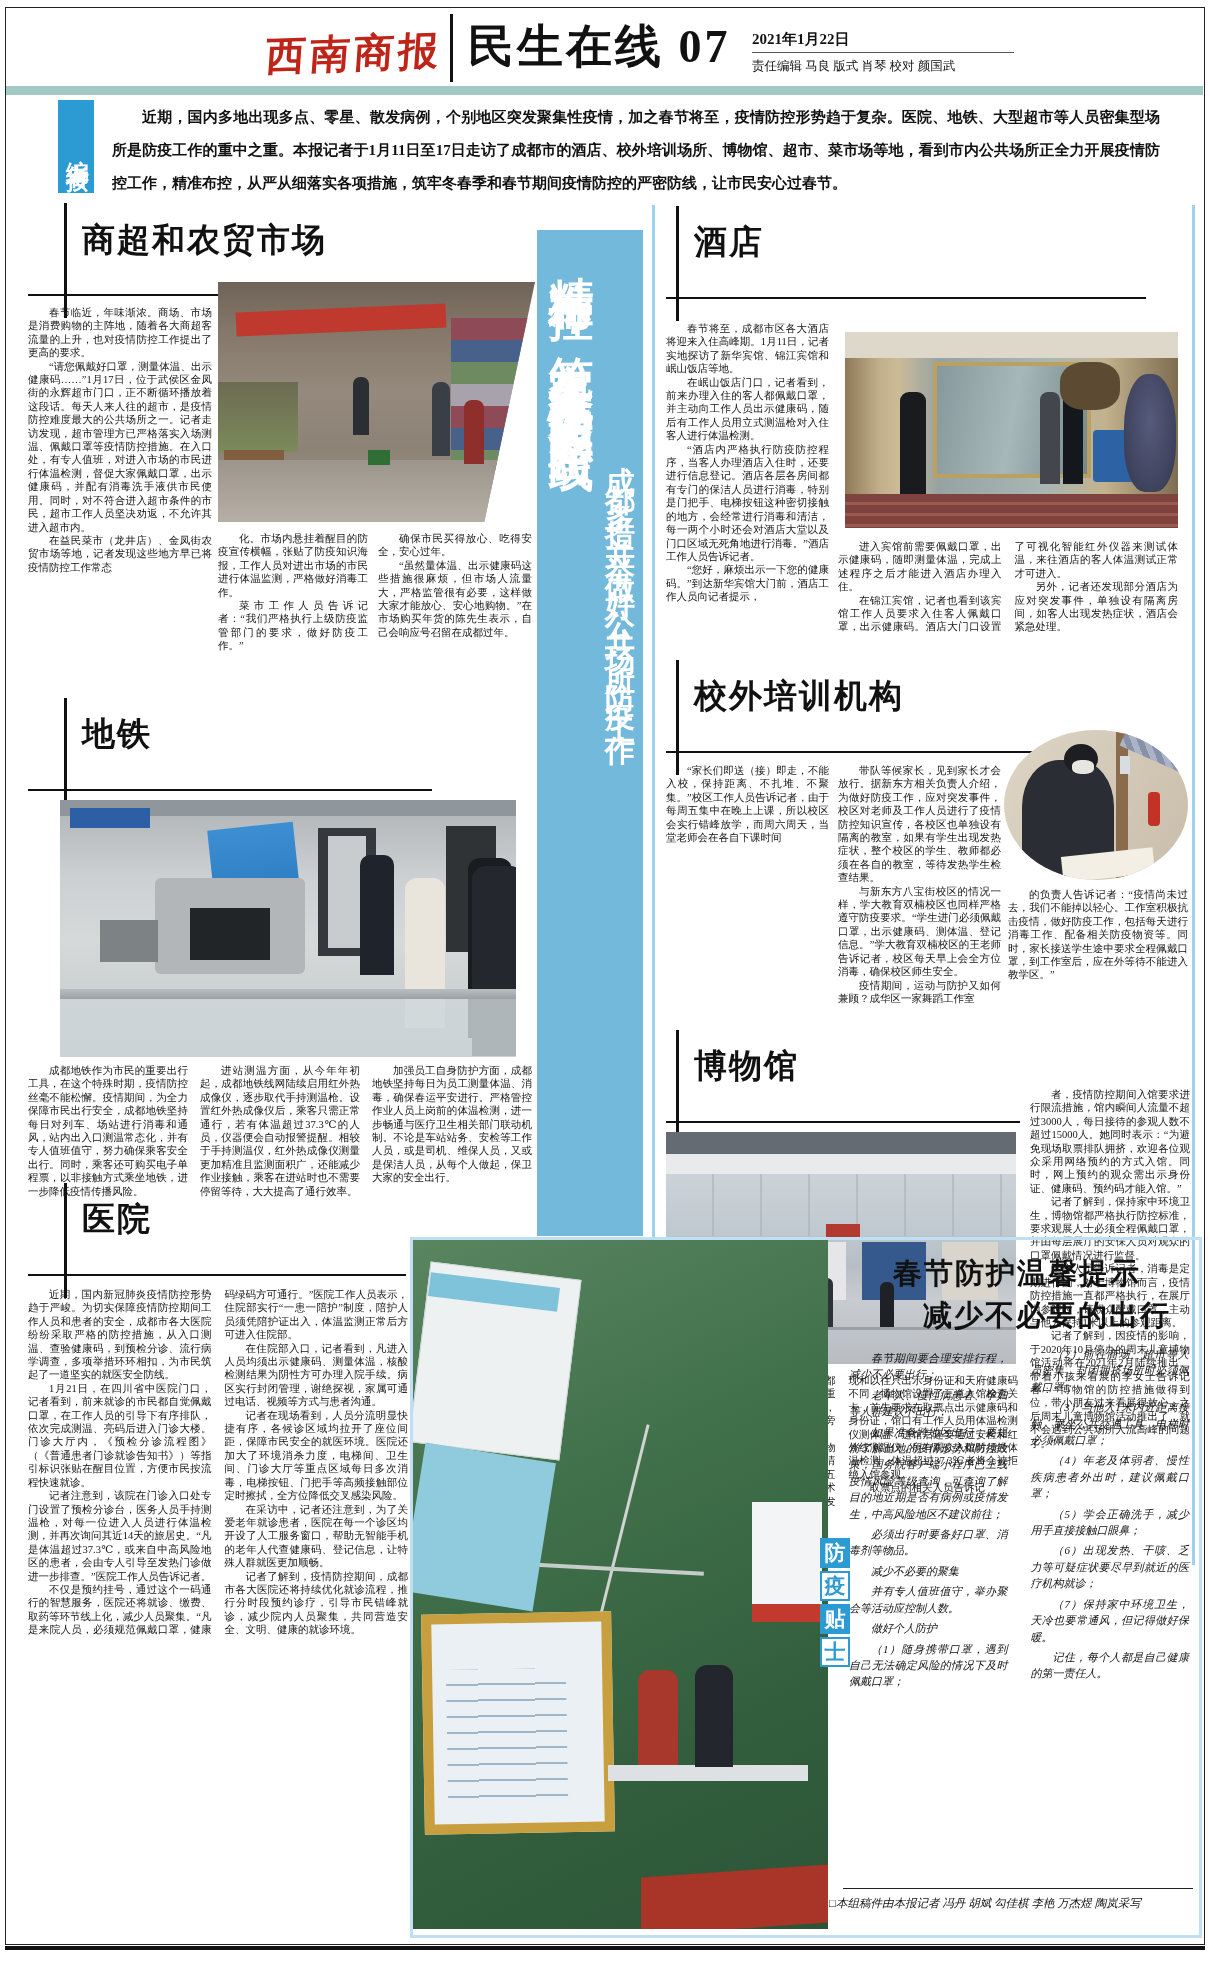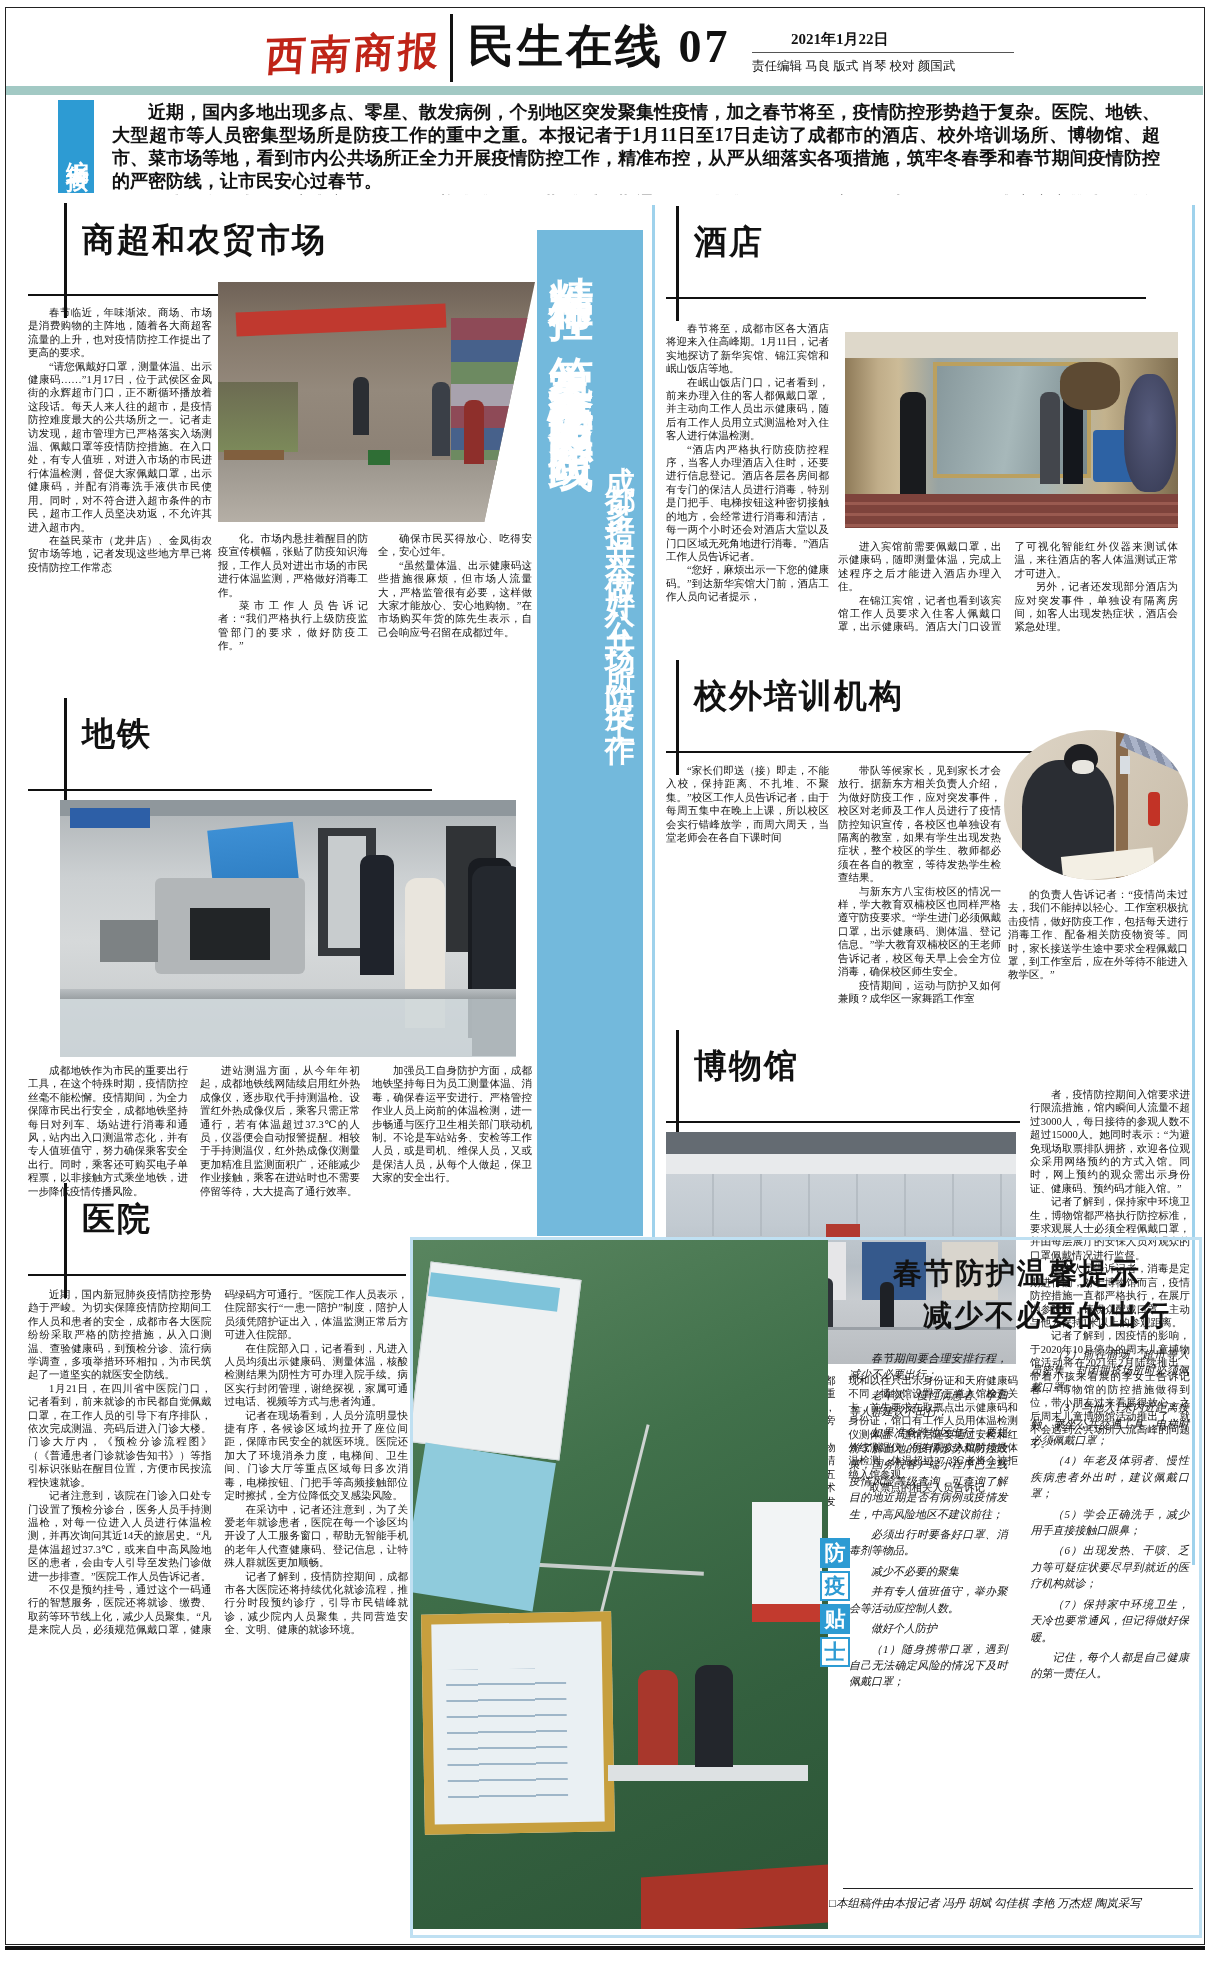--- a/index.html
+++ b/index.html
@@ -11,21 +11,21 @@
   
   .logo{font-weight:bold;color:#bf2418;font-size:40px;letter-spacing:4px;transform:skewX(-6deg) rotate(-2deg);font-family:"DejaVu Serif",serif;}
   .vdiv{background:#111;}
   .edition{font-weight:900;font-size:46px;letter-spacing:3px;font-family:"Liberation Serif",serif;}
   .date1{font-weight:bold;font-size:15px;}
   .date2{font-size:12.5px;}
   .tealbar{background:#a2c9c4;}
   
   .vbadge{background:#2d9bd3;color:#fff;writing-mode:vertical-rl;text-orientation:upright;
           font-family:"Liberation Sans","DejaVu Sans",sans-serif;font-weight:bold;text-align:center;}
-  .ednote{font-size:18px;line-height:23px;font-weight:600;text-align:justify;overflow:hidden;}
+  .ednote{font-size:15px;line-height:33px;font-weight:600;text-align:justify;overflow:hidden;}
   .ednote p{margin:0;text-indent:2em;}
   
   .hbar{background:#111;}
   .htitle{font-weight:900;font-size:33px;letter-spacing:2px;white-space:nowrap;}
   .hrule{background:#111;}
   
   .txt{font-size:10.5px;line-height:13.4px;text-align:justify;overflow:hidden;color:#141414;}
   .txt p{margin:0;text-indent:2em;}
   .c2{column-count:2;column-gap:13px;}
   .c3{column-count:3;column-gap:12px;}
@@ -53,21 +53,21 @@
 </head>
 <body>
 
 <div id="page">
   <div class="frame"></div>
   <div class="botline"></div>
 
   <div class="abs logo" style="left:266px;top:26px;">西南商报</div>
   <div class="abs vdiv" style="left:450px;top:14px;width:3px;height:68px;"></div>
   <div class="abs edition" style="left:468px;top:16px;">民生在线 07</div>
-  <div class="abs date1" style="left:791px;top:30px;">2021年1月22日</div>
+  <div class="abs date1" style="left:752px;top:30px;">2021年1月22日</div>
   <div class="abs" style="left:752px;top:52px;width:262px;height:1px;background:#555;"></div>
   <div class="abs date2" style="left:752px;top:58px;">责任编辑 马良 版式 肖琴 校对 颜国武</div>
   <div class="abs tealbar" style="left:6px;top:86px;width:1197px;height:9px;"></div>
 
   <div class="abs vbadge" style="left:58px;top:100px;width:36px;height:90px;font-size:23px;letter-spacing:4px;padding-top:3px;">编者按</div>
   <div class="abs ednote" style="left:112px;top:101px;width:1048px;height:94px;">
     <p>近期，国内多地出现多点、零星、散发病例，个别地区突发聚集性疫情，加之春节将至，疫情防控形势趋于复杂。医院、地铁、大型超市等人员密集型场所是防疫工作的重中之重。本报记者于1月11日至17日走访了成都市的酒店、校外培训场所、博物馆、超市、菜市场等地，看到市内公共场所正全力开展疫情防控工作，精准布控，从严从细落实各项措施，筑牢冬春季和春节期间疫情防控的严密防线，让市民安心过春节。</p>
     <p>在此，我们也提醒广大市民朋友，要养成戴口罩、勤洗手、勤通风、一米线、用公筷等良好卫生习惯。只有大家齐心协力，才能打好这场疫情防控战。</p>
   </div>
 

